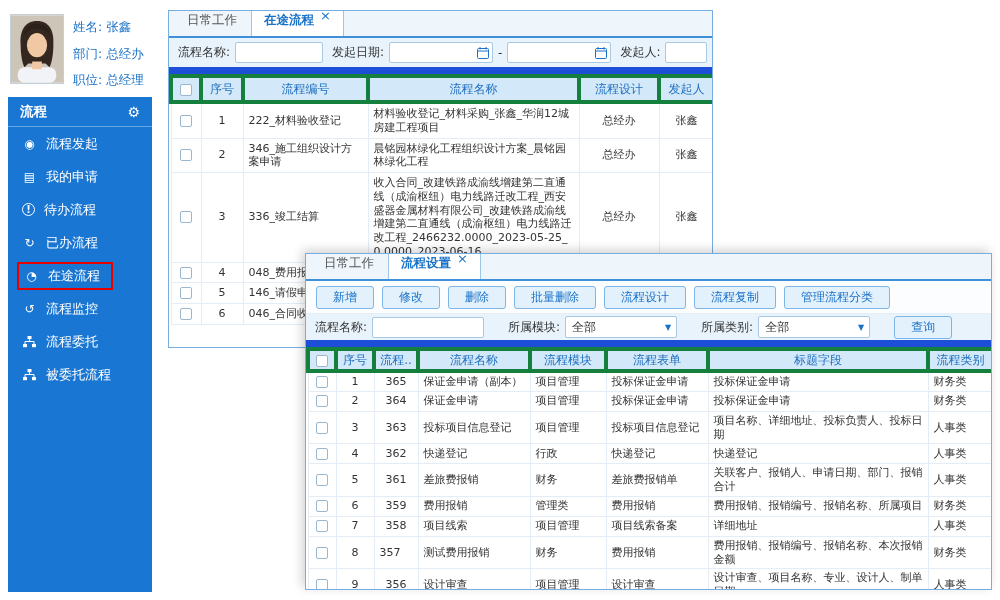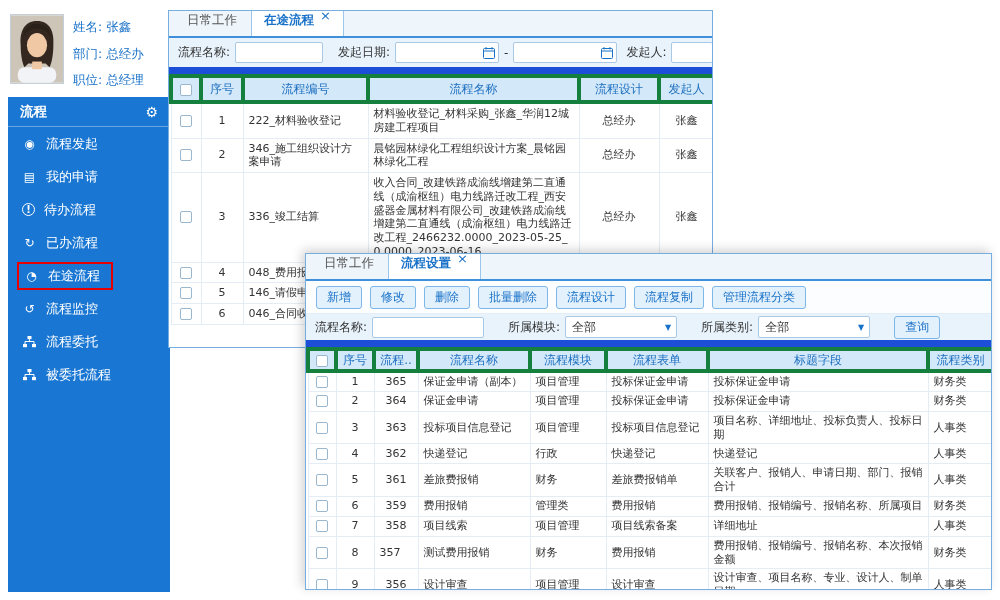--- a/index.html
+++ b/index.html
@@ -6,21 +6,21 @@
   html,body{overflow:hidden;}
   body{width:1000px;height:600px;position:relative;background:#fff;
        font-family:"DejaVu Sans","Liberation Sans",sans-serif;font-size:12px;color:#333;}
 
   
   .profile{position:absolute;left:10px;top:14px;width:170px;height:80px;display:flex;gap:9px;}
   .avatar{width:54px;height:70px;border:1px solid #c3cfdb;flex:none;}
   .pinfo{display:flex;flex-direction:column;justify-content:space-between;padding:5px 0;color:#1a72c8;font-size:12.5px;}
 
   
-  .sidebar{position:absolute;left:8px;top:97px;width:162px;height:495px;background:#1976d2;color:#fff;}
+  .sidebar{position:absolute;left:8px;top:97px;width:144px;height:495px;background:#1976d2;color:#fff;}
   .sb-header{height:30px;display:flex;align-items:center;justify-content:space-between;
              padding:0 12px;font-weight:bold;font-size:13.5px;border-bottom:1px solid rgba(255,255,255,.35);}
   .gear{cursor:pointer;font-size:14px;}
   .menu-item{height:33px;display:flex;align-items:center;gap:9px;padding-left:14px;font-size:13px;cursor:pointer;}
   .mi-icon{width:15px;text-align:center;font-size:12px;flex:none;display:inline-flex;justify-content:center;align-items:center;}
   .exclamation-icon{width:13px;height:13px;line-height:11px;border:1px solid #fff;border-radius:50%;font-size:10px;font-weight:bold;}
   .red-annotation{display:flex;align-items:center;gap:9px;border:2px solid #e80000;padding:3px 11px 3px 5px;margin-left:-5px;}
 
   
   .window{position:absolute;background:#fff;border:1px solid #77aee2;overflow:hidden;}
@@ -40,21 +40,21 @@
   .fin{height:21px;border:1px solid #a9c9e6;border-radius:2px;background:#fff;padding:0 4px;font-size:12px;outline:none;font-family:inherit;}
   .datewrap{position:relative;flex:none;}
   .datewrap .fin{width:104px;padding-right:18px;}
   .datewrap svg{position:absolute;right:4px;top:5px;}
   .select{position:relative;width:112px;height:22px;border:1px solid #a9c9e6;border-radius:2px;background:#fff;
           display:flex;align-items:center;padding:0 18px 0 6px;font-size:12px;cursor:pointer;flex:none;}
   .select .arrow{position:absolute;right:5px;color:#1a72c8;font-size:8px;}
   .gap{width:14px;flex:none;}
 
   .toolbar{height:33px;display:flex;align-items:center;gap:8px;padding:0 10px;background:#fbfdff;border-bottom:1px solid #e4eef7;}
-  .tbtn{height:23px;padding:0 10px;border:1px solid #7db6e8;background:#e3f1fc;color:#1a72c8;
+  .tbtn{height:23px;padding:0 16px;border:1px solid #7db6e8;background:#e3f1fc;color:#1a72c8;
         border-radius:3px;font-size:12px;cursor:pointer;font-family:inherit;flex:none;}
 
   table.grid{border-collapse:collapse;table-layout:fixed;width:100%;}
   .grid th{background:#d3e8f8;color:#1e6fc0;font-weight:normal;font-size:12px;
            border:4px solid #15803d;padding:0 4px;text-align:center;overflow:hidden;white-space:nowrap;}
   .w1 .grid th{height:26px;}
   .w2 .grid th{height:22px;}
   .grid td{border:1px solid #e4edf6;font-size:11px;padding:3px 5px;vertical-align:middle;
            word-break:break-all;line-height:1.25;overflow:hidden;}
   .w1 .grid tbody tr{min-height:26px;}
@@ -143,21 +143,21 @@
         <span>日常工作</span>
       </div>
       <div class="tab active">
         <span>在途流程</span>
         <span class="tab-close">×</span>
       </div>
     </div>
   <div class="filterbar">
     <span class="flabel">流程名称:</span>
     <input class="fin" style="width: 88px;">
-    <span class="flabel" style="margin-left:10px">发起日期:</span>
+    <span class="flabel" style="margin-left:4px">发起日期:</span>
     <span class="datewrap">
       <input class="fin" style="">
       <svg width="12" height="12" viewBox="0 0 12 12">
           <rect x="0.5" y="1.5" width="11" height="10" rx="1" fill="none" stroke="#1a72c8"></rect>
           <line x1="0.5" y1="4" x2="11.5" y2="4" stroke="#1a72c8"></line>
           <line x1="3" y1="0" x2="3" y2="2.5" stroke="#1a72c8"></line>
           <line x1="9" y1="0" x2="9" y2="2.5" stroke="#1a72c8"></line>
         </svg>
     </span>
     <span class="flabel">-</span>

